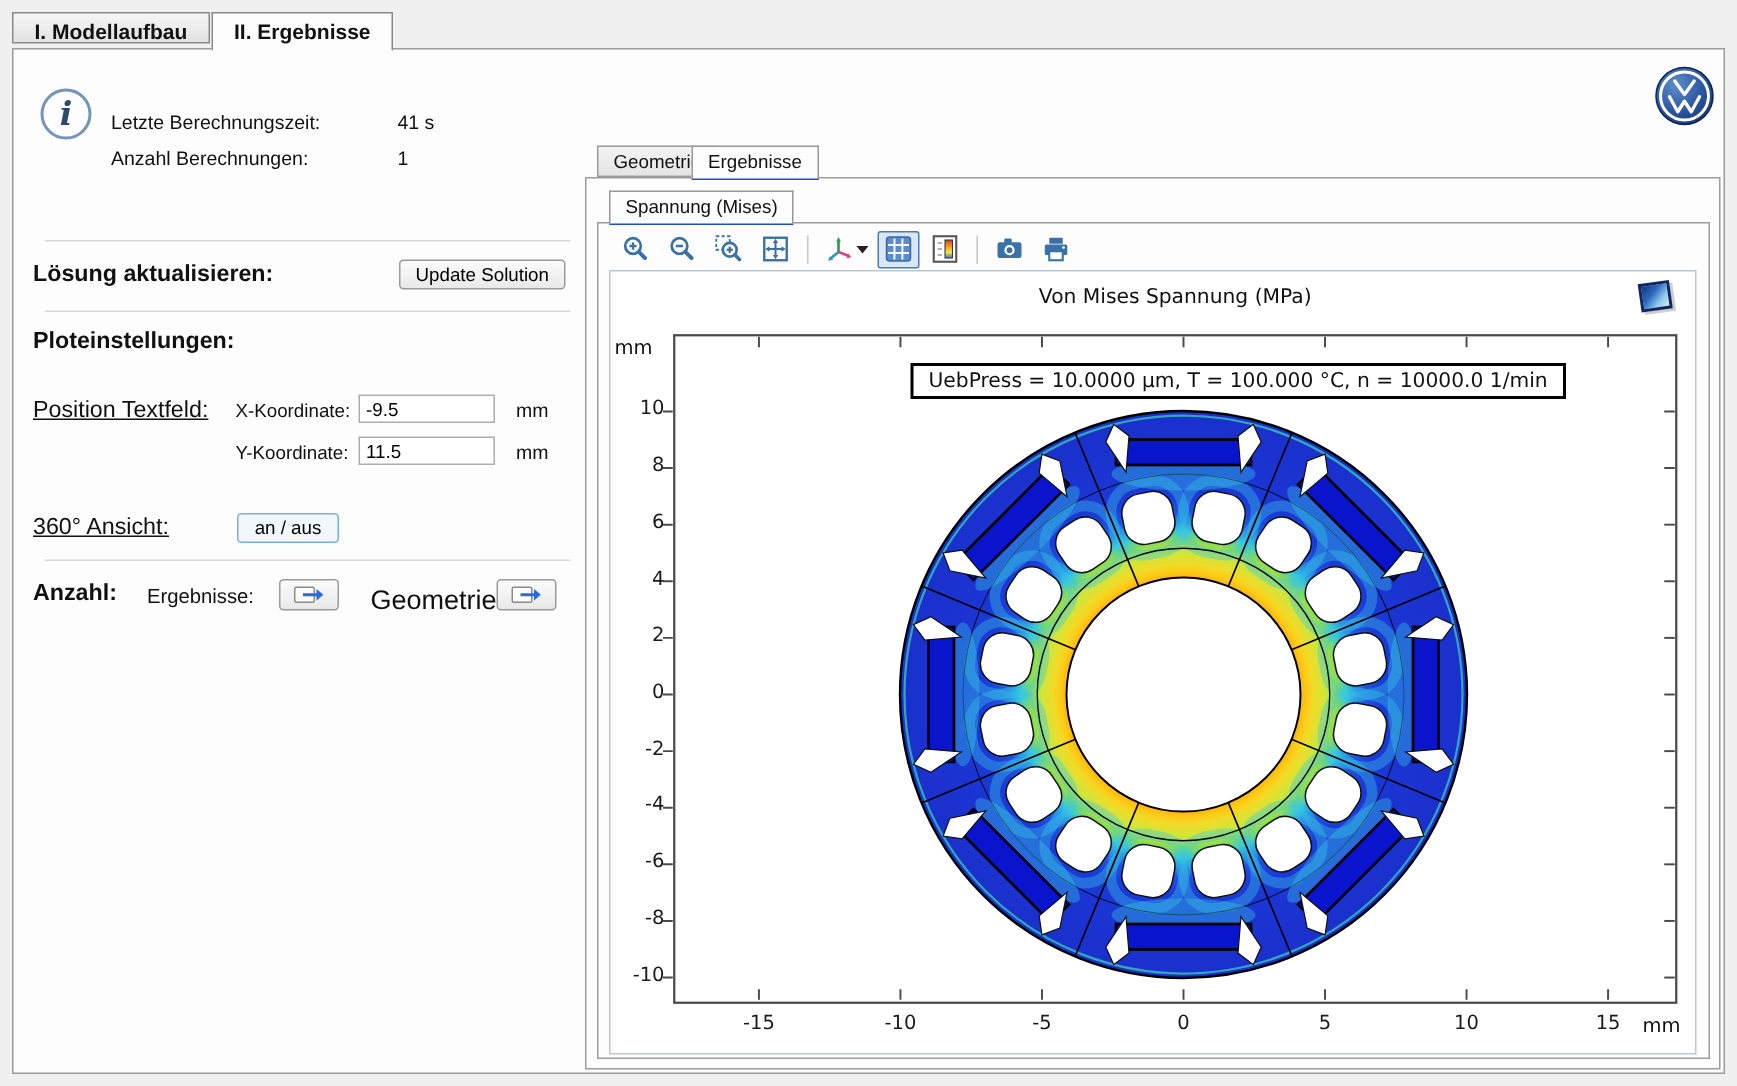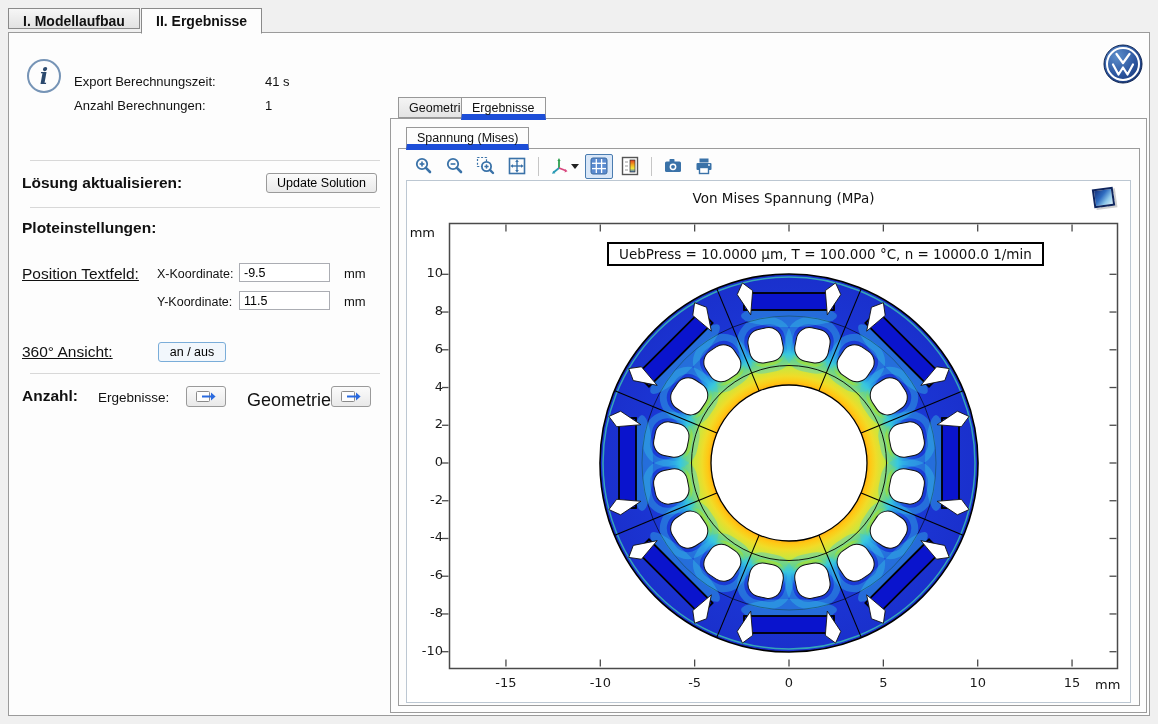--- a/index.html
+++ b/index.html
@@ -20,21 +20,21 @@
     display:flex;align-items:center;justify-content:center;font-family:"DejaVu Serif",serif;font-style:italic;
     font-size:22px;font-weight:bold;color:#2c4a6e;background:#fdfdfd;}
   .btn{position:absolute;display:flex;align-items:center;justify-content:center;font-size:12.5px;
     background:linear-gradient(#fbfbfb,#e9e9e9);border:1px solid #9a9a9a;border-radius:3px;box-sizing:border-box;cursor:default;}
   .btn.blue{border-color:#7aadd9;background:#f2f7fc;}
   .field{position:absolute;border:1px solid #abadb3;font-size:12.5px;padding:0 4px;box-sizing:border-box;
     font-family:"Liberation Sans",sans-serif;background:#fff;}
   
   .panel-tab{position:absolute;height:21px;line-height:21px;padding:0 10px;font-size:12.5px;border:1px solid #989898;
     background:linear-gradient(#f4f4f4,#e4e4e4);box-sizing:border-box;cursor:default;}
-  .panel-tab.active{height:23px;background:#fdfdfd;border-bottom:6px solid #1d4ed8;z-index:5;}
+  .panel-tab.active{height:23px;background:#fdfdfd;border-bottom:1px solid #1d4ed8;z-index:5;}
   .panel-box{position:absolute;border:1px solid #9c9c9c;background:#fdfdfd;box-sizing:border-box;}
   
   .toolbar{position:absolute;left:410px;top:154px;height:24px;display:flex;align-items:center;gap:3px;}
   .tool-btn{width:26px;height:23px;display:flex;align-items:center;justify-content:center;border:1px solid transparent;border-radius:2px;}
   .tool-btn.selected{border:1px solid #4a7cb0;background:#d9e7f8;}
   .tool-sep{width:1px;height:19px;background:#c6c6c6;margin:0 4px;}
   .caret{width:0;height:0;border-left:4px solid transparent;border-right:4px solid transparent;border-top:5px solid #222;margin-left:1px;}
   
   .graphics{position:absolute;left:406px;top:180px;width:725px;height:523px;background:#fff;border:1px solid #bcc7d2;box-sizing:border-box;}
   .plot-title{position:absolute;left:42px;top:9px;width:669px;text-align:center;font-family:"DejaVu Sans",sans-serif;font-size:13.5px;color:#111;}
@@ -53,21 +53,21 @@
 <body>
 
 <div class="app">
 
   <div class="top-tab" style="left:8px;">I. Modellaufbau</div>
   <div class="top-tab active" style="left:141px;">II. Ergebnisse</div>
 
   <div class="content"></div>
 
   <div class="info-circle abs" style="left:27px;top:59px;">i</div>
-  <span class="lbl abs" style="left:74px;top:74px;">Export Berechnungszeit:</span>
+  <span class="lbl abs" style="left:74px;top:74px;">Letzte Berechnungszeit:</span>
   <span class="lbl abs" style="left:265px;top:74px;">41 s</span>
   <span class="lbl abs" style="left:74px;top:98px;">Anzahl Berechnungen:</span>
   <span class="lbl abs" style="left:265px;top:98px;">1</span>
 
   <div class="divider" style="left:30px;top:160px;width:350px;"></div>
   <span class="heading abs" style="left:22px;top:174px;">Lösung aktualisieren:</span>
   <button class="btn" style="left:266px;top:173px;width:111px;height:20px;">Update Solution</button>
 
   <div class="divider" style="left:30px;top:207px;width:350px;"></div>
   <span class="heading abs" style="left:22px;top:219px;">Ploteinstellungen:</span>

